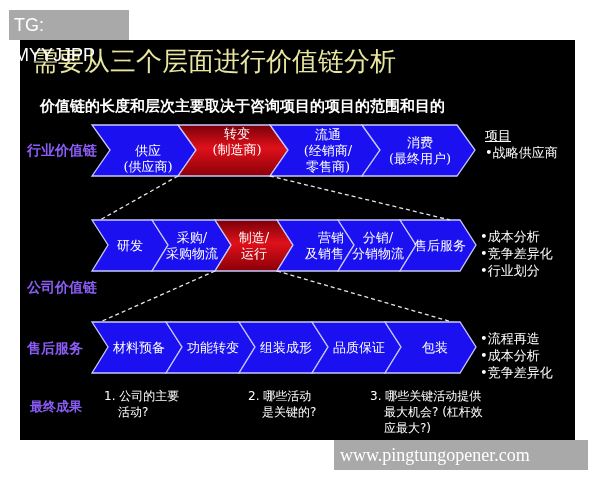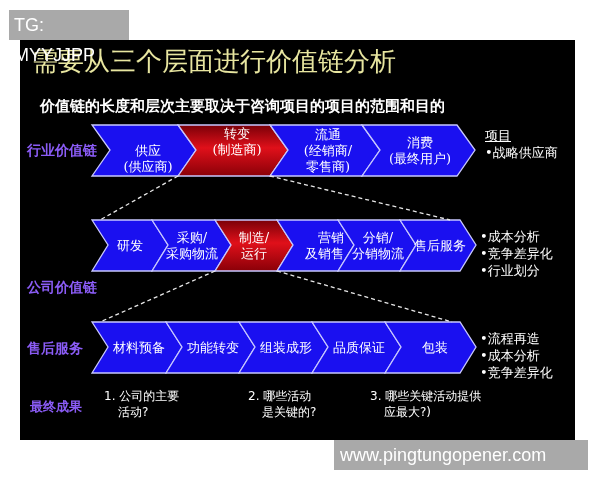--- a/index.html
+++ b/index.html
@@ -2,21 +2,21 @@
 <html><head>
 <meta charset="utf-8">
 <style>
   html, body { margin:0; padding:0; }
   body { width:600px; height:480px; background:#ffffff; position:relative; overflow:hidden;
          font-family: "DejaVu Sans", sans-serif; }
   .slide { position:absolute; left:20px; top:40px; width:555px; height:400px; background:#000; }
   .tag { position:absolute; left:9px; top:10px; width:120px; height:30px; background:#a9a9a9;
          color:#fff; font-family:"Liberation Sans", sans-serif; font-size:18px; line-height:30px; padding-left:5px; box-sizing:border-box; z-index:3;}
   .watermark { position:absolute; left:334px; top:440px; width:254px; height:30px; background:#a9a9a9;
-         color:#fff; font-family:Liberation Sans, sans-serif; font-size:18px; line-height:30px; padding-left:6px; box-sizing:border-box; z-index:3;}
+         color:#fff; font-family:Liberation Serif, serif; font-size:18px; line-height:30px; padding-left:6px; box-sizing:border-box; z-index:3;}
   .title { position:absolute; left:32px; top:44px; color:#e8e6a0; font-size:26px; font-family:"DejaVu Sans", sans-serif; letter-spacing:0px; white-space:nowrap;}
   .subtitle { position:absolute; left:40px; top:97px; color:#fff; font-size:15px; font-weight:bold; font-family:Liberation Serif, serif; white-space:nowrap;}
   .rowlabel { position:absolute; left:27px; color:#8b5cf6; font-size:14px; font-weight:bold; font-family:"DejaVu Serif", serif; white-space:nowrap;}
   svg.diagram { position:absolute; left:0; top:0; }
   .seglabel { position:absolute; color:#fff; text-align:center; font-family:"DejaVu Serif", serif; font-size:13px; line-height:16px; white-space:nowrap; }
   .note { position:absolute; color:#fff; font-family:"DejaVu Serif", serif; font-size:13px; line-height:17px; white-space:nowrap;}
   .note .hdr { text-decoration:underline; }
   .outcome { position:absolute; color:#fff; font-family:"DejaVu Sans", sans-serif; font-size:12px; line-height:16px; white-space:nowrap;}
 </style>
 </head>
@@ -150,16 +150,17 @@
 <div class="outcome" style="left:104px; top:388px;">
   <div>1. 公司的主要</div>
   <div style="padding-left:14px;">活动?</div>
 </div>
 <div class="outcome" style="left:248px; top:388px;">
   <div>2. 哪些活动</div>
   <div style="padding-left:14px;">是关键的?</div>
 </div>
 <div class="outcome" style="left:370px; top:388px;">
   <div>3.  哪些关键活动提供</div>
+  <div style="padding-left:14px;">最大机会? (杠杆效</div>
   <div style="padding-left:14px;">应最大?)</div>
 </div>
 
 <div class="watermark">www.pingtungopener.com</div>
 
 </body></html>

